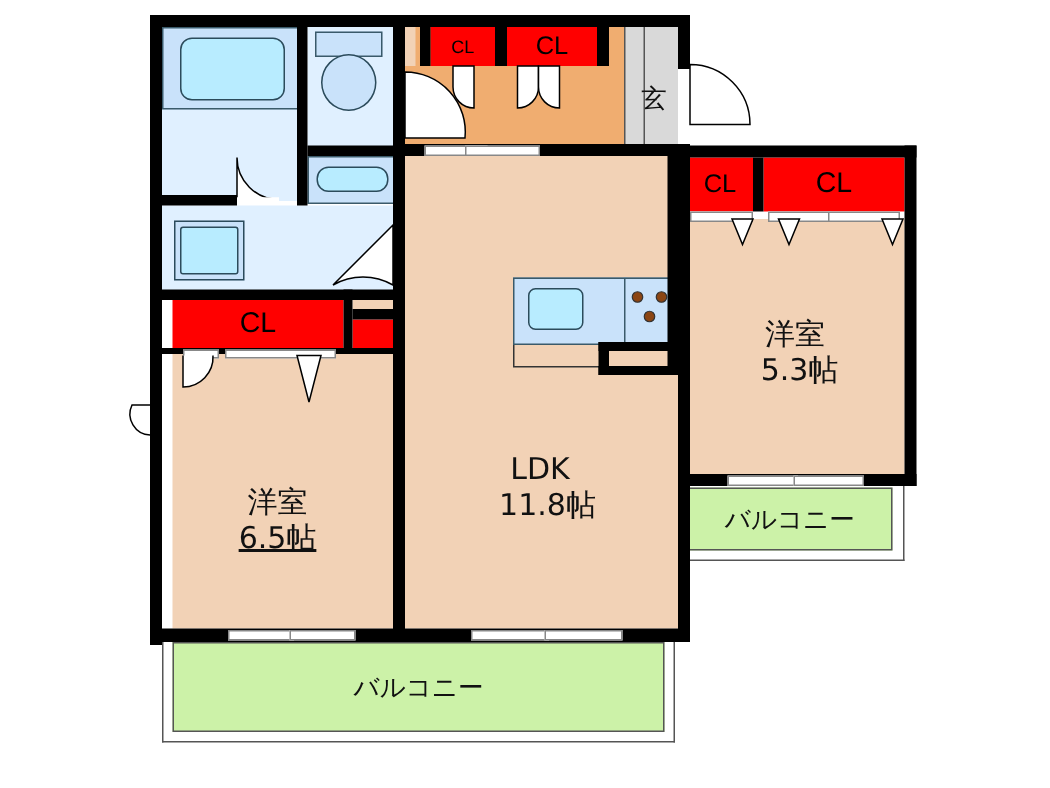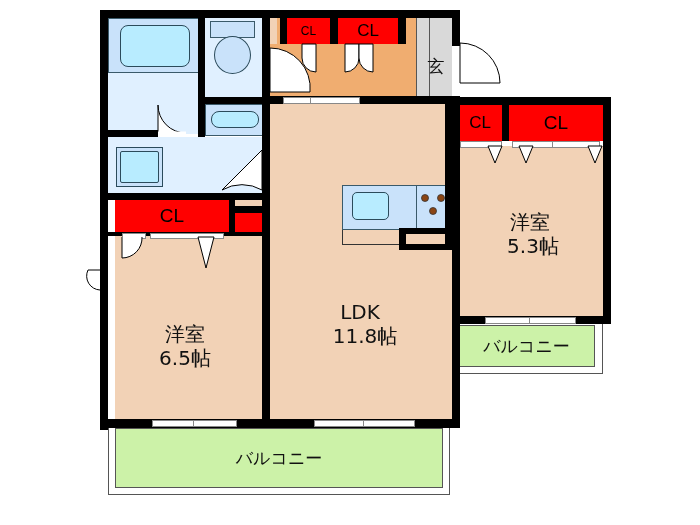--- a/index.html
+++ b/index.html
@@ -57,21 +57,21 @@
 </svg>
 <div class="wall" style="left:399px;top:228px;width:53px;height:6px;"></div>
 <div class="wall" style="left:399px;top:228px;width:7px;height:22px;"></div>
 <div class="wall" style="left:399px;top:244px;width:53px;height:6px;"></div>
 
 <div class="label" style="left:305px;top:300px;width:110px;">LDK</div>
 <div class="label" style="left:315px;top:324px;width:100px;">11.8帖</div>
 
 <div class="abs room-floor" style="left:115px;top:236px;width:147px;height:183px;"></div>
 <div class="label" style="left:135px;top:322px;width:100px;">洋室</div>
-<div class="label" style="left:130px;top:346px;width:110px;">6.5帖</div>
+<div class="label" style="left:130px;top:346px;width:110px;text-decoration:underline;">6.5帖</div>
 
 <div class="abs cl" style="left:115px;top:200px;width:114px;height:32px;font-size:19px;">
     <span>CL</span>
   </div>
 <div class="abs room-floor" style="left:235px;top:199px;width:27px;height:7px;"></div>
 <div class="abs cl" style="left:235px;top:213px;width:27px;height:20px;"></div>
 
 <div class="abs room-floor" style="left:458px;top:146px;width:145px;height:170px;"></div>
 <div class="label" style="left:480px;top:210px;width:100px;">洋室</div>
 <div class="label" style="left:478px;top:234px;width:110px;">5.3帖</div>

